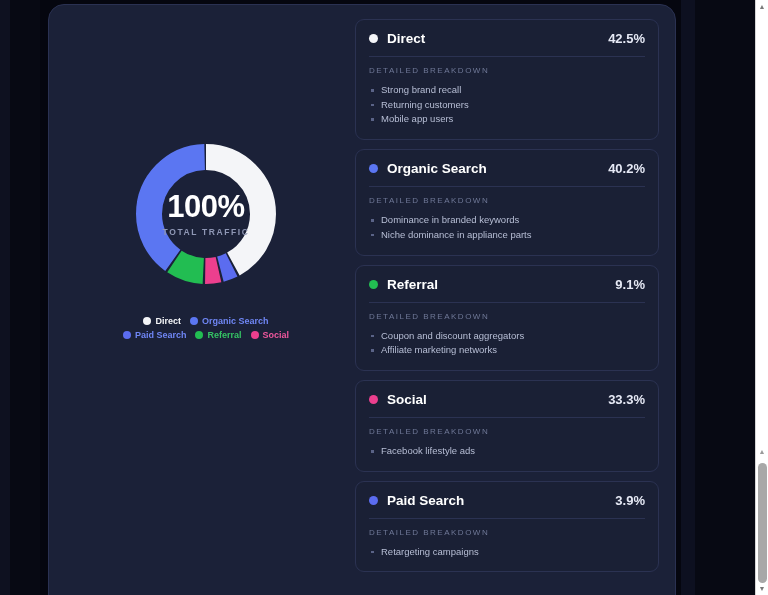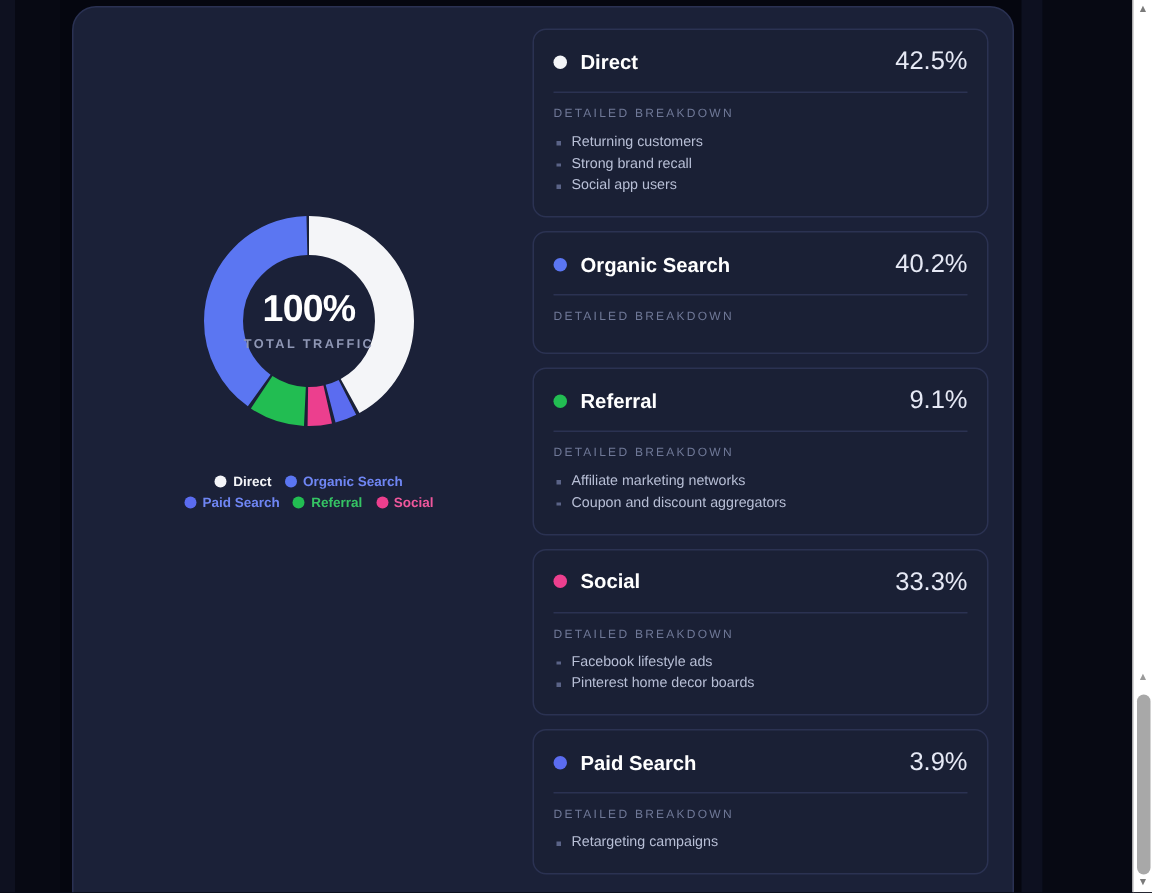--- a/index.html
+++ b/index.html
@@ -74,21 +74,21 @@
   #donut-center {
     position: absolute;
     inset: 0;
     display: flex;
     flex-direction: column;
     align-items: center;
     justify-content: center;
     pointer-events: none;
   }
   #donut-total {
-    font-size: 25px;
+    font-size: 31px;
     font-weight: bold;
     color: #ffffff;
     letter-spacing: -0.5px;
     line-height: 1;
   }
   #donut-caption {
     margin-top: 5px;
     font-size: 8.5px;
     letter-spacing: 1.6px;
     color: #8f97b5;
@@ -151,22 +151,22 @@
     height: 9px;
     border-radius: 50%;
     flex: 0 0 9px;
   }
   .card-title {
     font-size: 13.5px;
     font-weight: bold;
     color: #ffffff;
   }
   .card-pct {
-    font-size: 17px;
-    font-weight: normal;
+    font-size: 13px;
+    font-weight: bold;
     color: #e6e9f5;
   }
 
   .card-divider {
     height: 1px;
     background: #2b3252;
     margin: 0 0 9px 0;
   }
 
   .card-sub {
@@ -297,66 +297,67 @@
             <div class="card-head">
               <div class="card-head-left">
                 <span class="card-dot" style="background: rgb(244, 245, 248);"></span>
                 <span class="card-title">Direct</span>
               </div>
               <span class="card-pct">42.5%</span>
             </div>
             <div class="card-divider"></div>
             <div class="card-sub">DETAILED BREAKDOWN</div>
             <ul class="card-list">
+              <li>Strong brand recall</li>
               <li>Returning customers</li>
-              <li>Strong brand recall</li>
-              <li>Social app users</li>
+              <li>Mobile app users</li>
             </ul>
           </div>
           <div class="card">
             <div class="card-head">
               <div class="card-head-left">
                 <span class="card-dot" style="background: rgb(91, 118, 242);"></span>
                 <span class="card-title">Organic Search</span>
               </div>
               <span class="card-pct">40.2%</span>
             </div>
             <div class="card-divider"></div>
             <div class="card-sub">DETAILED BREAKDOWN</div>
             <ul class="card-list">
+              <li>Dominance in branded keywords</li>
+              <li>Niche dominance in appliance parts</li>
             </ul>
           </div>
           <div class="card">
             <div class="card-head">
               <div class="card-head-left">
                 <span class="card-dot" style="background: rgb(34, 189, 82);"></span>
                 <span class="card-title">Referral</span>
               </div>
               <span class="card-pct">9.1%</span>
             </div>
             <div class="card-divider"></div>
             <div class="card-sub">DETAILED BREAKDOWN</div>
             <ul class="card-list">
+              <li>Coupon and discount aggregators</li>
               <li>Affiliate marketing networks</li>
-              <li>Coupon and discount aggregators</li>
             </ul>
           </div>
           <div class="card">
             <div class="card-head">
               <div class="card-head-left">
                 <span class="card-dot" style="background: rgb(236, 63, 142);"></span>
                 <span class="card-title">Social</span>
               </div>
               <span class="card-pct">33.3%</span>
             </div>
             <div class="card-divider"></div>
             <div class="card-sub">DETAILED BREAKDOWN</div>
             <ul class="card-list">
               <li>Facebook lifestyle ads</li>
-              <li>Pinterest home decor boards</li>
             </ul>
           </div>
           <div class="card">
             <div class="card-head">
               <div class="card-head-left">
                 <span class="card-dot" style="background: rgb(91, 108, 240);"></span>
                 <span class="card-title">Paid Search</span>
               </div>
               <span class="card-pct">3.9%</span>
             </div>

